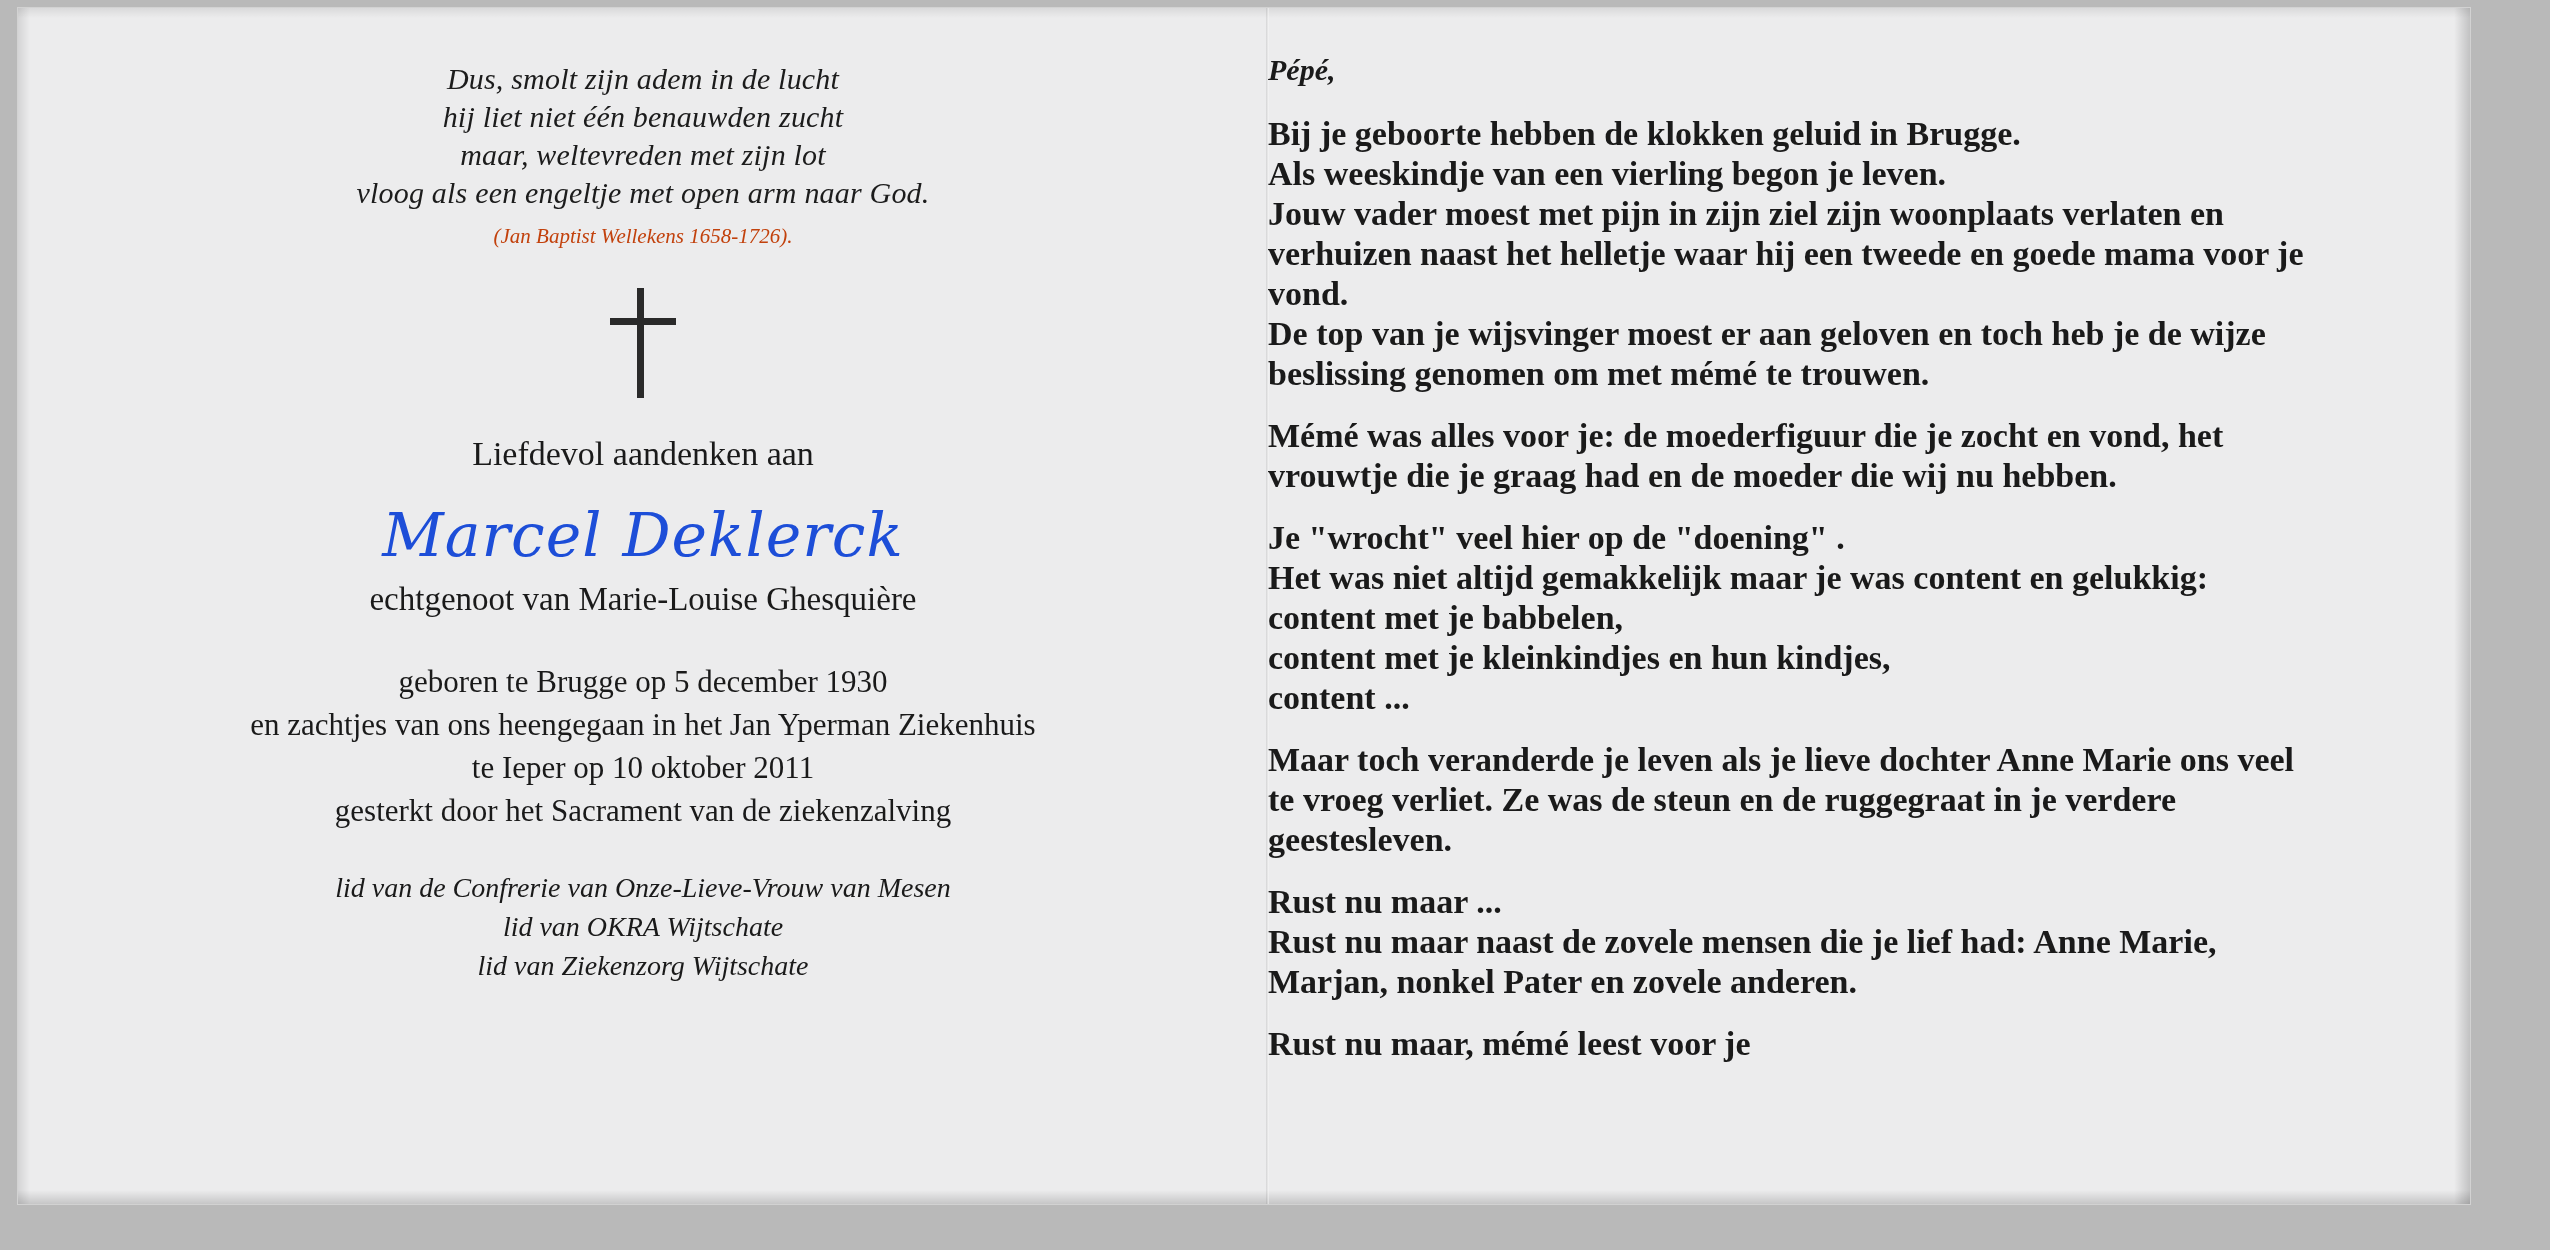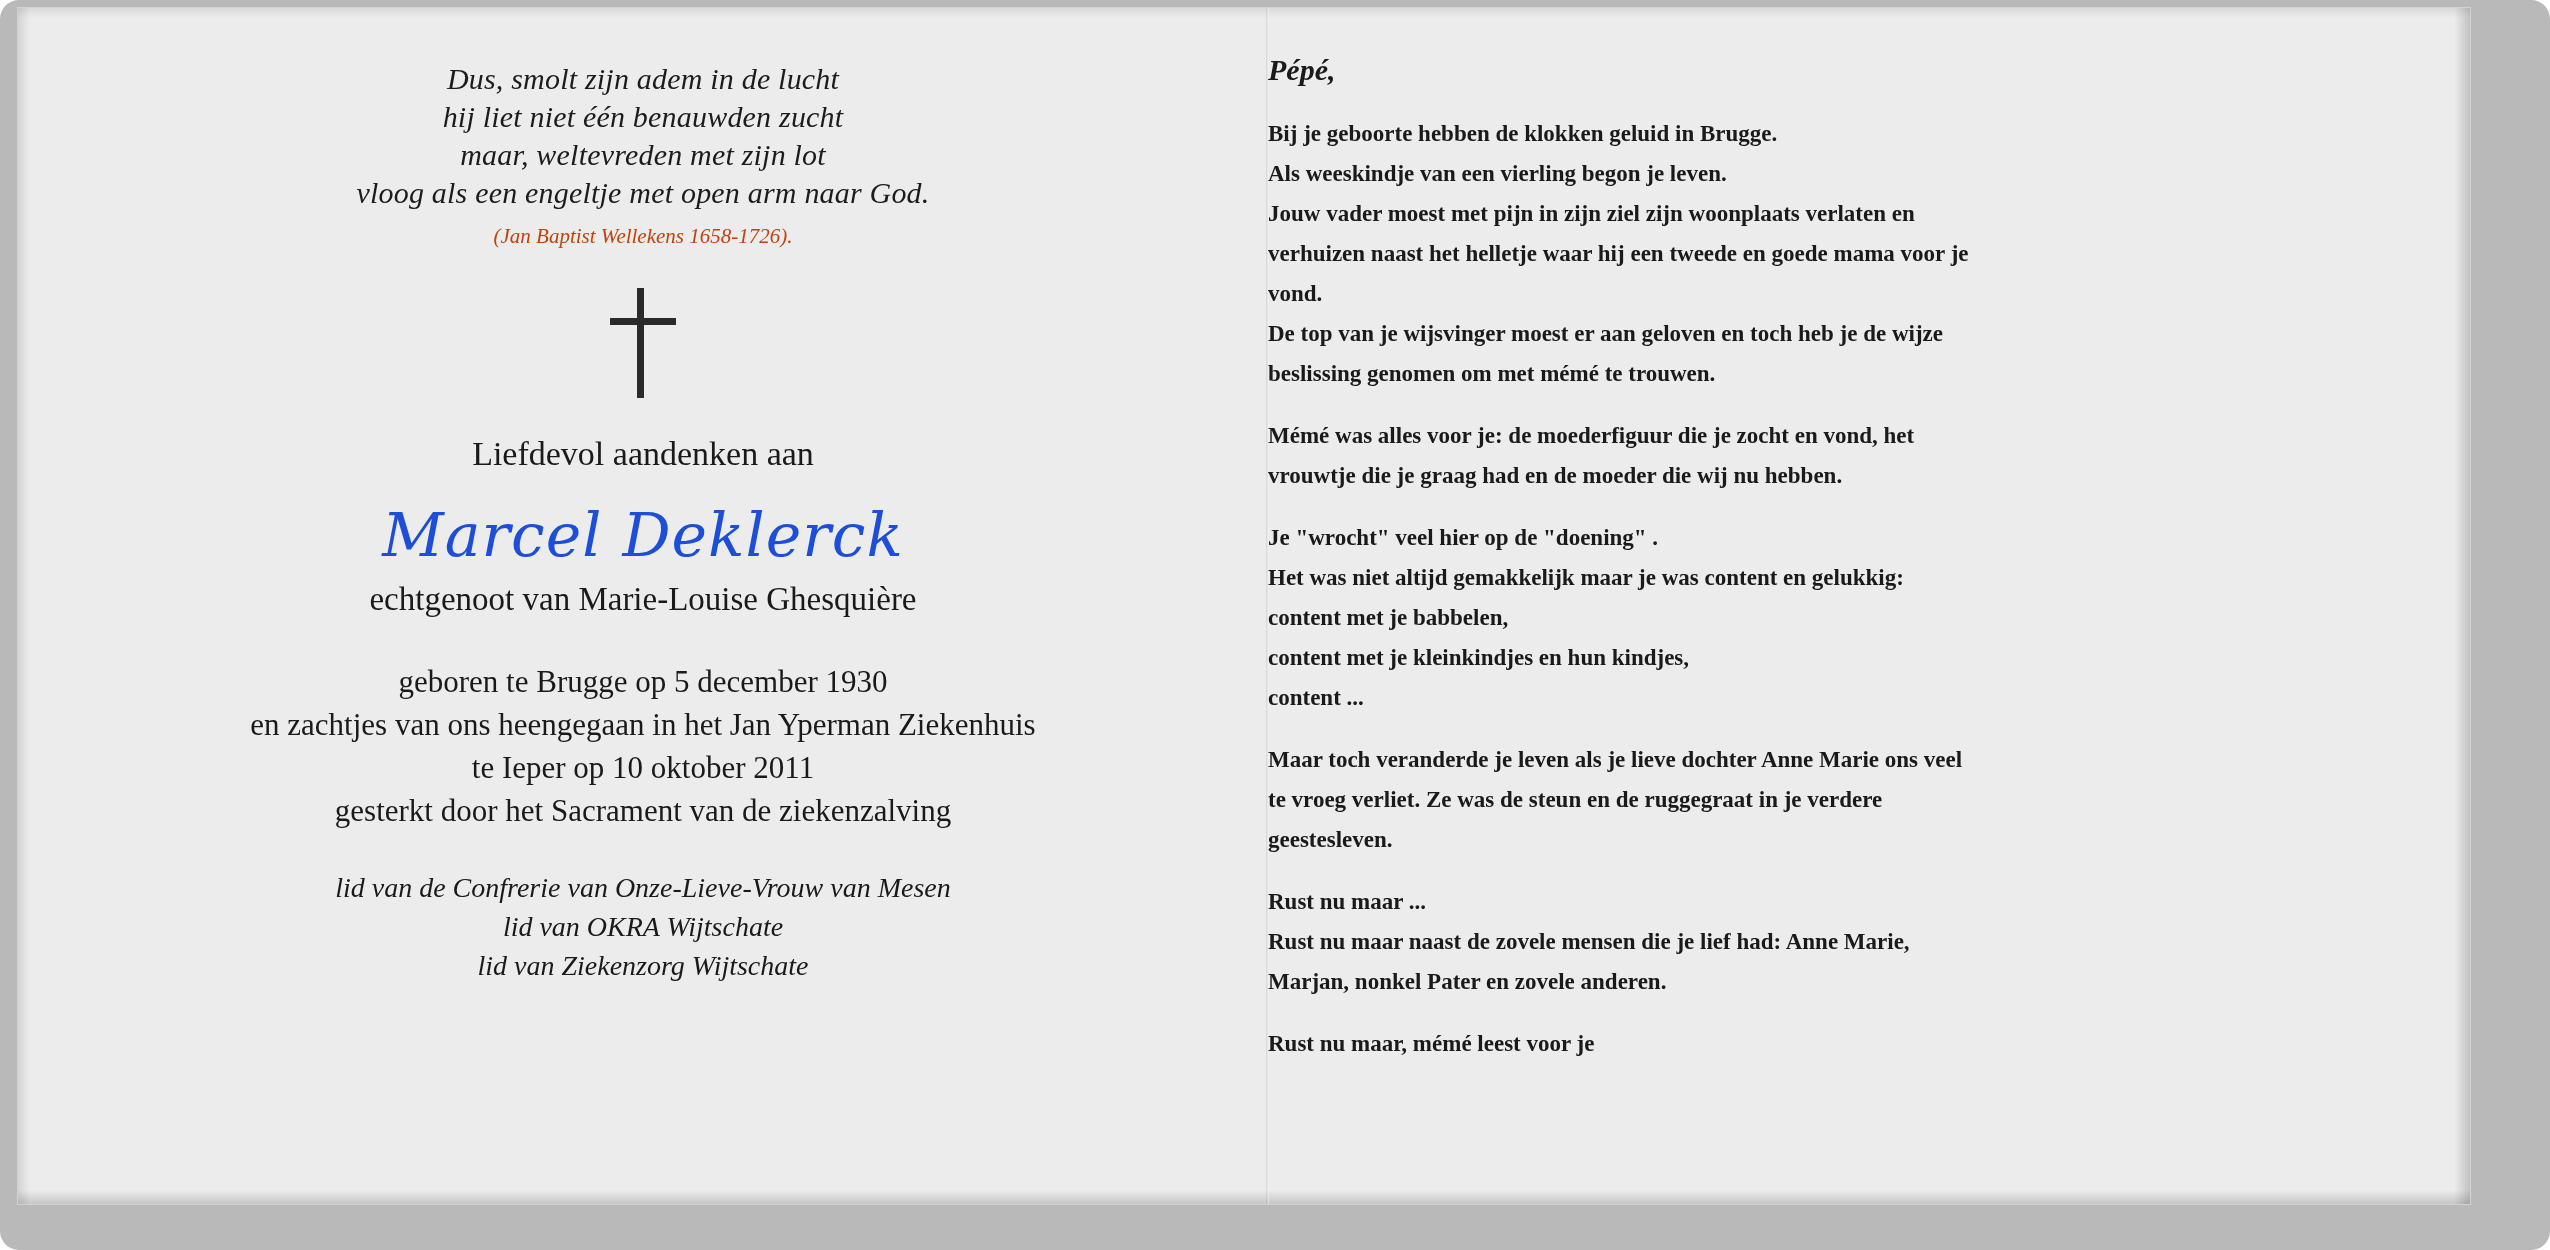--- a/index.html
+++ b/index.html
@@ -13,21 +13,20 @@
     font-family: "Liberation Serif", serif;
     color: #1a1a1a;
     overflow: hidden;
   }
 
   .scan {
     position: relative;
     width: 2550px;
     height: 1250px;
     background: #b9b9b9;
-    border-radius: 19px;
   }
 
   
   .card {
     position: absolute;
     left: 18px;
     top: 8px;
     width: 2452px;
     height: 1196px;
     background: #ececed;
@@ -185,21 +184,21 @@
   .member-line { display: block; }
 
   
   .salutation {
     font-style: italic;
     font-size: 30px;
     line-height: 40px;
     margin: 0 0 24px 0;
   }
   .para {
-    font-size: 23px;
+    font-size: 34px;
     line-height: 40px;
     margin: 0 0 22px 0;
     text-align: justify;
   }
   .para .ln { display: block; }
   .tight { margin-bottom: 20px; }
 </style>
 </head>
 <body>
 

